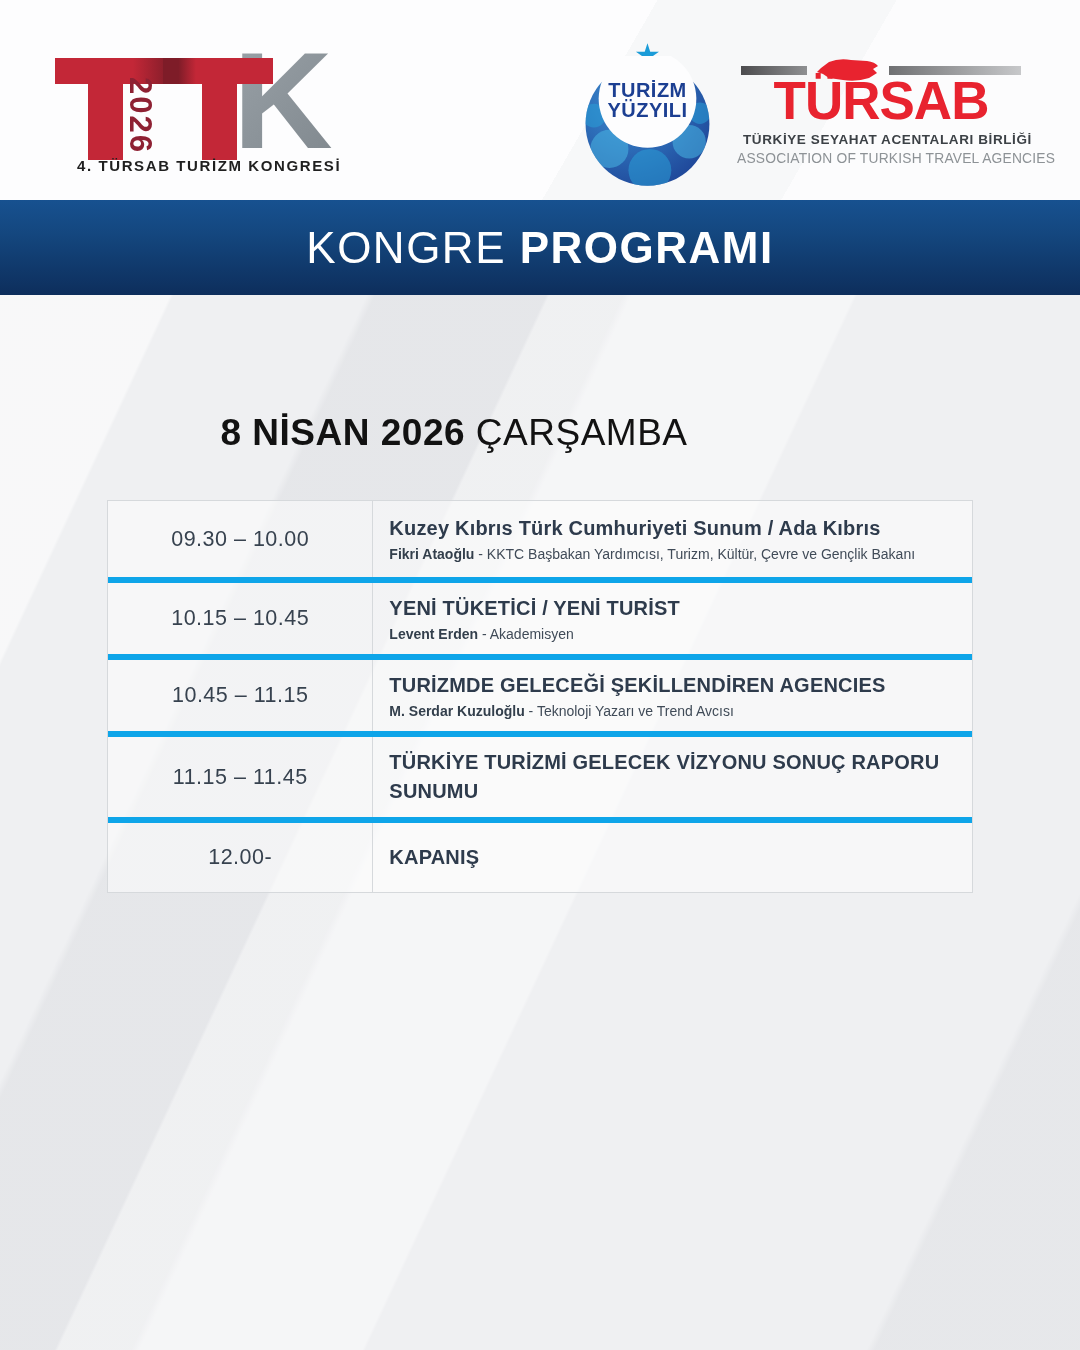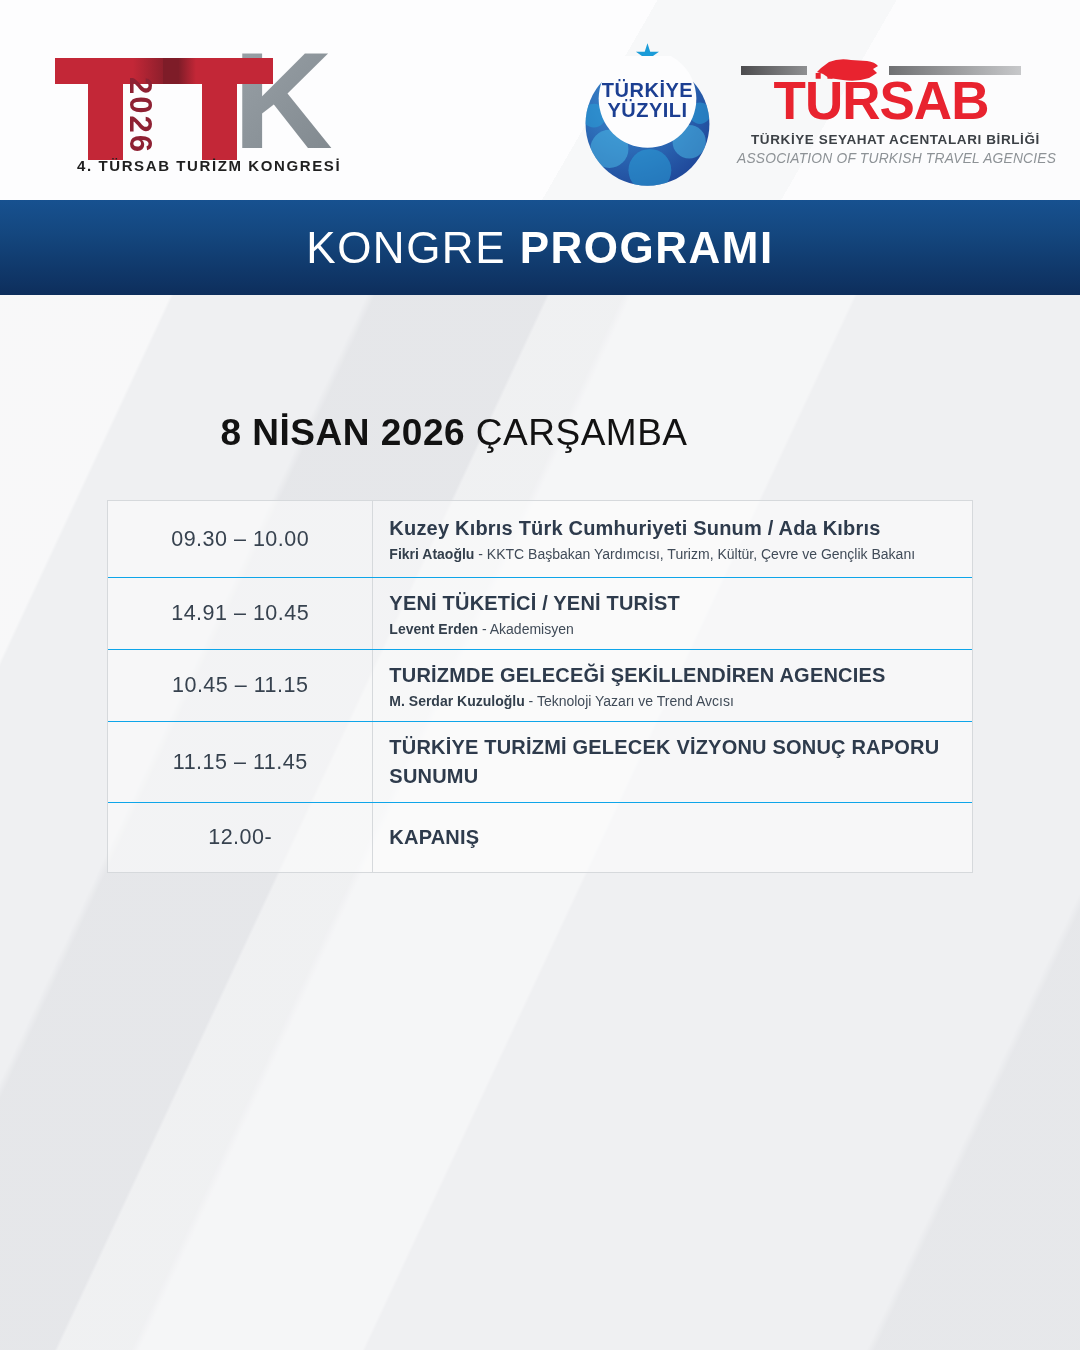--- a/index.html
+++ b/index.html
@@ -68,26 +68,26 @@
     background:linear-gradient(90deg,#4c4c4e,#8f9092); }
   .tursab-map { position:absolute; left:78px; top:0; width:66px; height:24px; }
   .tursab-bar-right { position:absolute; left:152px; top:8px; width:132px; height:9px;
     background:linear-gradient(90deg,#6f7072,#c7c8ca); }
   .tursab-name {
     position:absolute; left:0; top:22px; width:288px; text-align:center;
     color:#e8232f; font-weight:bold; font-size:53px; line-height:1; letter-spacing:-1px;
     transform:scaleY(1.02);
   }
   .tursab-sub1 {
-    position:absolute; left:14px; top:80px; width:288px; text-align:center;
+    position:absolute; left:6px; top:80px; width:288px; text-align:center;
     color:#3c4146; font-weight:bold; font-size:13.5px; letter-spacing:.6px; white-space:nowrap;
   }
   .tursab-sub2 {
     position:absolute; left:0; top:99px; width:288px; text-align:center;
-    color:#8d9296; font-size:13.8px; letter-spacing:.2px; white-space:nowrap;font-style:italic;
+    color:#8d9296; font-size:13.8px; letter-spacing:.2px; white-space:nowrap;
   }
 
   
   .banner {
     position:absolute; left:0; top:200px; width:1080px; height:95px;
     background:linear-gradient(180deg,#175190 0%, #14477f 35%, #0d2e5c 100%);
     display:flex; align-items:center; justify-content:center; z-index:2;
   }
   .banner-title { color:#ffffff; font-size:44px; letter-spacing:1.5px; font-weight:400; }
   .banner-title b { font-weight:bold; }
@@ -98,21 +98,21 @@
     font-size:37px; color:#121212; z-index:2; letter-spacing:.5px;
   }
   .date-heading b { font-weight:bold; }
 
   
   .schedule {
     position:absolute; left:107px; top:500px; width:866px; z-index:2;
     border:1px solid #d6d9dc; border-collapse:collapse;
     background:rgba(253,253,254,.55);
   }
-  .sched-row { display:flex; border-bottom:1px solid #0ea5e9; }
+  .sched-row { display:flex; border-bottom:6px solid #0ea5e9; }
   .sched-row:last-child { border-bottom:none; }
   .cell-time {
     width:266px; min-height:69px; border-right:1px solid #d6d9dc;
     display:flex; align-items:center; justify-content:center;
     font-size:21.5px; color:#37424f; letter-spacing:.5px;
   }
   .cell-session {
     width:600px; padding:11px 18px 11px 16px;
     display:flex; flex-direction:column; justify-content:center;
   }
@@ -159,21 +159,21 @@
         <g clip-path="url(#cclip)" opacity="0.55">
           <circle cx="28" cy="78" r="16" fill="#49b7e4"></circle>
           <circle cx="62" cy="96" r="18" fill="#2a9fd8"></circle>
           <circle cx="95" cy="72" r="14" fill="#49b7e4"></circle>
           <circle cx="15" cy="50" r="10" fill="#2a9fd8"></circle>
           <circle cx="104" cy="48" r="9" fill="#2a9fd8"></circle>
         </g>
         <circle cx="60" cy="36" r="41" fill="#fdfdfe"></circle>
       </svg>
       <div class="century-text">
-        <div>TÜRKİYE</div>
+        <div>TURİZM</div>
         <div>YÜZYILI</div>
       </div>
     </div>
 
     <div class="tursab-logo">
       <div class="tursab-topline">
         <div class="tursab-bar-left"></div>
         <svg class="tursab-map" viewBox="0 0 66 24" aria-hidden="true">
           <path fill="#e8232f" d="M6 10 L14 4 Q24 0 36 2 L52 3 Q60 4 63 8 L58 11 L62 15 L54 20 Q42 24 28 22 L14 20 L8 16 L2 14 Z"></path>
         </svg>
@@ -196,21 +196,21 @@
     <div class="sched-row tall">
       <div class="cell-time">09.30 – 10.00</div>
       <div class="cell-session">
         <div class="session-title">Kuzey Kıbrıs Türk Cumhuriyeti Sunum / Ada Kıbrıs</div>
         <div class="session-speaker"><b>Fikri Ataoğlu</b> <span>- KKTC Başbakan Yardımcısı, Turizm, Kültür, Çevre ve Gençlik Bakanı</span></div>
       </div>
     </div>
 
 
     <div class="sched-row">
-      <div class="cell-time">14.91 – 10.45</div>
+      <div class="cell-time">10.15 – 10.45</div>
       <div class="cell-session">
         <div class="session-title">YENİ TÜKETİCİ / YENİ TURİST</div>
         <div class="session-speaker"><b>Levent Erden</b> <span>- Akademisyen</span></div>
       </div>
     </div>
 
     <div class="sched-row">
       <div class="cell-time">10.45 – 11.15</div>
       <div class="cell-session">
         <div class="session-title">TURİZMDE GELECEĞİ ŞEKİLLENDİREN AGENCIES</div>

